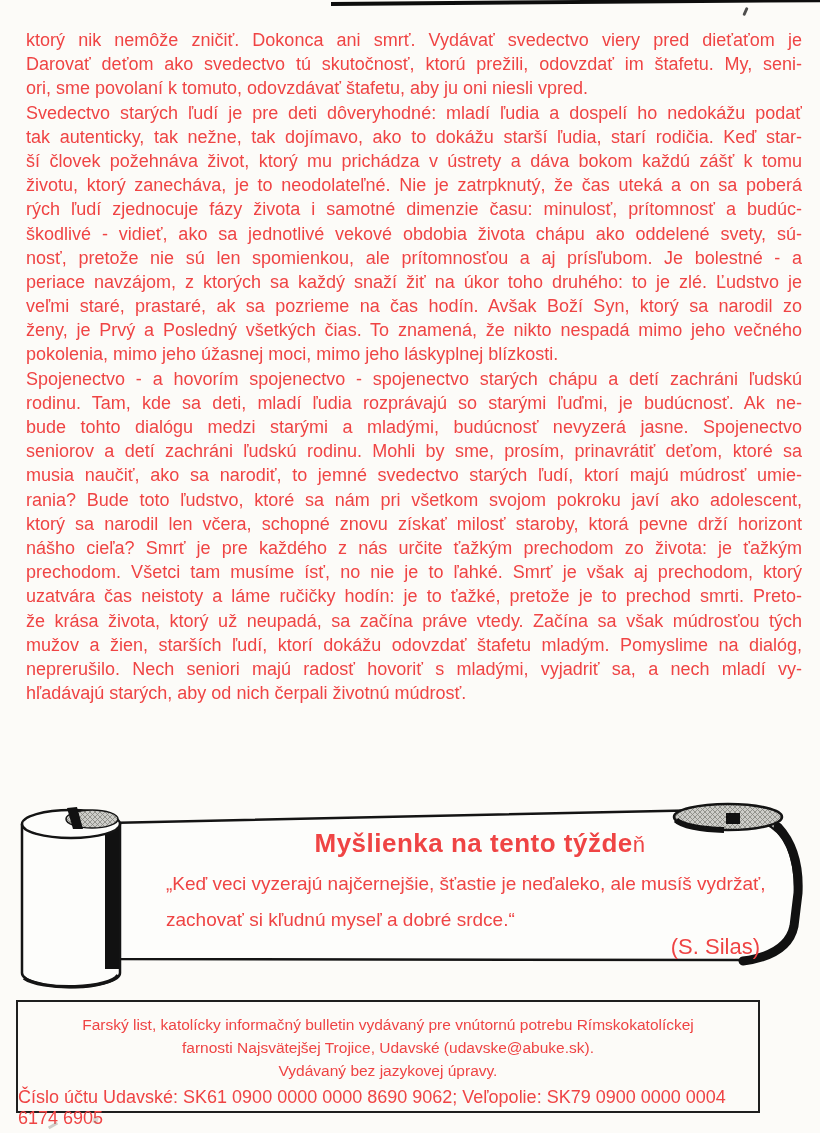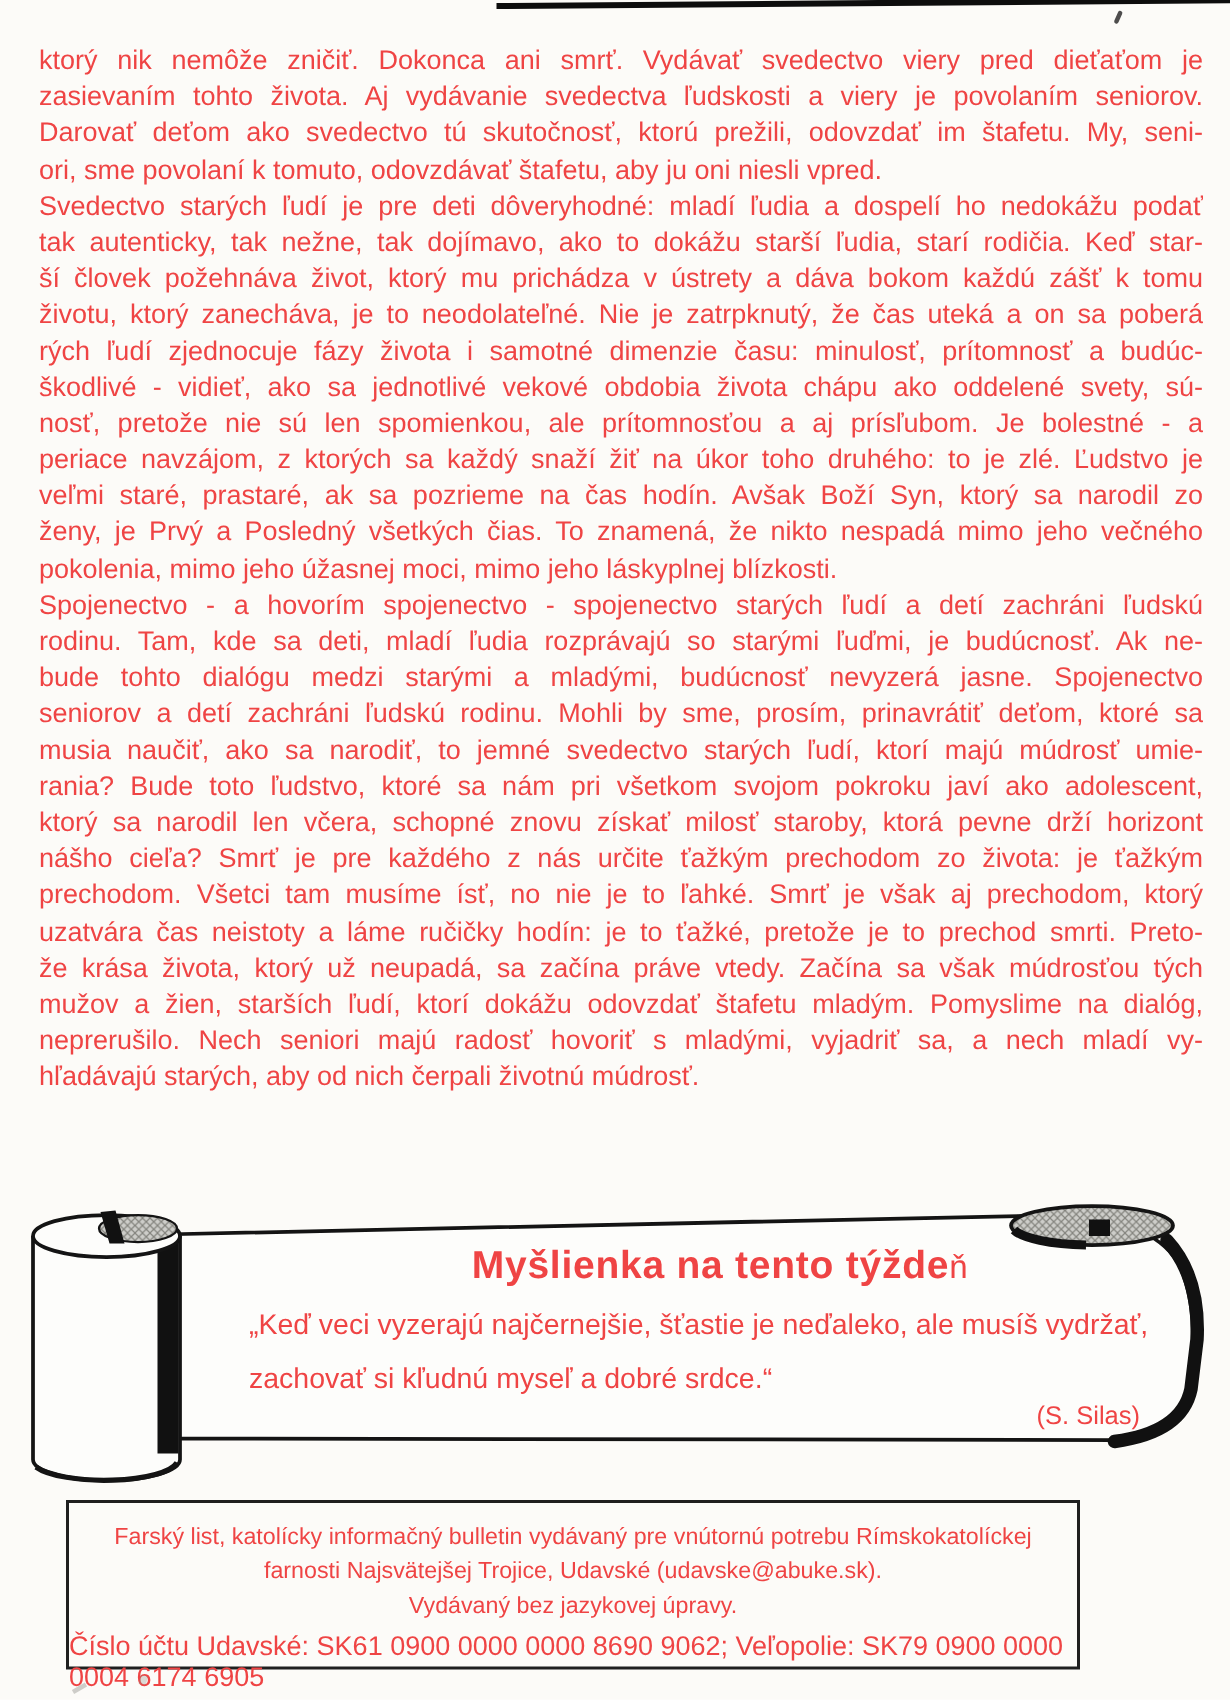--- a/index.html
+++ b/index.html
@@ -39,57 +39,56 @@
   .banner-textcol{ position:absolute; left:112px; top:0; width:628px; height:100%;margin-left:44px; }
   .banner-title{
     position:absolute; left:0; top:31px; width:100%;
     text-align:center; font-size:26px; font-weight:bold; letter-spacing:.5px;
   }
   .banner-title .title-tail{ font-weight:normal; font-size:22px; }
   .quote-line{ position:absolute; left:0; width:100%; text-align:left; font-size:19px; }
   .quote-1{ top:76px; }
   .quote-2{ top:112px; }
   .attribution{
-    position:absolute; right:34px; top:137px; font-size:17px;
+    position:absolute; right:34px; top:137px; font-size:22px;
   }
 
   
   .footer-box{
-    position:absolute; left:16px; top:1000px; width:676px; height:113px;
-    border:2px solid #1f1f1f; box-sizing:border-box; background:#fcfbf8;margin-left:28px;
+    position:absolute; left:16px; top:1000px; width:744px; height:113px;
+    border:2px solid #1f1f1f; box-sizing:border-box; background:#fcfbf8;
   }
   .footer-line{ text-align:center; font-size:15.5px; line-height:23px; }
   .footer-line:first-of-type{ margin-top:11px; }
   .account-line{ text-align:left; font-size:18px; margin-top:5px; }
 </style>
 </head>
 <body>
 
 <div class="page">
 
   <div class="artifact-line"></div>
   <div class="artifact-mark"></div>
 
   <div class="body-text">
       <div class="pline">ktorý nik nemôže zničiť. Dokonca ani smrť. Vydávať svedectvo viery pred dieťaťom je</div>
-      <div class="pline">zasievaním tohto života. Aj vydávanie svedectva ľudskosti a viery je povolaním seniorov.</div>
       <div class="pline">Darovať deťom ako svedectvo tú skutočnosť, ktorú prežili, odovzdať im štafetu. My, seni-</div>
       <div class="pline pline-end">ori, sme povolaní k tomuto, odovzdávať štafetu, aby ju oni niesli vpred.</div>
       <div class="pline">Svedectvo starých ľudí je pre deti dôveryhodné: mladí ľudia a dospelí ho nedokážu podať</div>
       <div class="pline">tak autenticky, tak nežne, tak dojímavo, ako to dokážu starší ľudia, starí rodičia. Keď star-</div>
       <div class="pline">ší človek požehnáva život, ktorý mu prichádza v ústrety a dáva bokom každú zášť k tomu</div>
       <div class="pline">životu, ktorý zanecháva, je to neodolateľné. Nie je zatrpknutý, že čas uteká a on sa poberá</div>
       <div class="pline">rých ľudí zjednocuje fázy života i samotné dimenzie času: minulosť, prítomnosť a budúc-</div>
       <div class="pline">škodlivé - vidieť, ako sa jednotlivé vekové obdobia života chápu ako oddelené svety, sú-</div>
       <div class="pline">nosť, pretože nie sú len spomienkou, ale prítomnosťou a aj prísľubom. Je bolestné - a</div>
       <div class="pline">periace navzájom, z ktorých sa každý snaží žiť na úkor toho druhého: to je zlé. Ľudstvo je</div>
       <div class="pline">veľmi staré, prastaré, ak sa pozrieme na čas hodín. Avšak Boží Syn, ktorý sa narodil zo</div>
       <div class="pline">ženy, je Prvý a Posledný všetkých čias. To znamená, že nikto nespadá mimo jeho večného</div>
       <div class="pline pline-end">pokolenia, mimo jeho úžasnej moci, mimo jeho láskyplnej blízkosti.</div>
-      <div class="pline">Spojenectvo - a hovorím spojenectvo - spojenectvo starých ľudí a detí zachráni ľudskú</div>
+      <div class="pline">Spojenectvo - a hovorím spojenectvo - spojenectvo starých chápu a detí zachráni ľudskú</div>
       <div class="pline">rodinu. Tam, kde sa deti, mladí ľudia rozprávajú so starými ľuďmi, je budúcnosť. Ak ne-</div>
       <div class="pline">bude tohto dialógu medzi starými a mladými, budúcnosť nevyzerá jasne. Spojenectvo</div>
       <div class="pline">seniorov a detí zachráni ľudskú rodinu. Mohli by sme, prosím, prinavrátiť deťom, ktoré sa</div>
       <div class="pline">musia naučiť, ako sa narodiť, to jemné svedectvo starých ľudí, ktorí majú múdrosť umie-</div>
       <div class="pline">rania? Bude toto ľudstvo, ktoré sa nám pri všetkom svojom pokroku javí ako adolescent,</div>
       <div class="pline">ktorý sa narodil len včera, schopné znovu získať milosť staroby, ktorá pevne drží horizont</div>
       <div class="pline">nášho cieľa? Smrť je pre každého z nás určite ťažkým prechodom zo života: je ťažkým</div>
       <div class="pline">prechodom. Všetci tam musíme ísť, no nie je to ľahké. Smrť je však aj prechodom, ktorý</div>
       <div class="pline">uzatvára čas neistoty a láme ručičky hodín: je to ťažké, pretože je to prechod smrti. Preto-</div>
       <div class="pline">že krása života, ktorý už neupadá, sa začína práve vtedy. Začína sa však múdrosťou tých</div>

